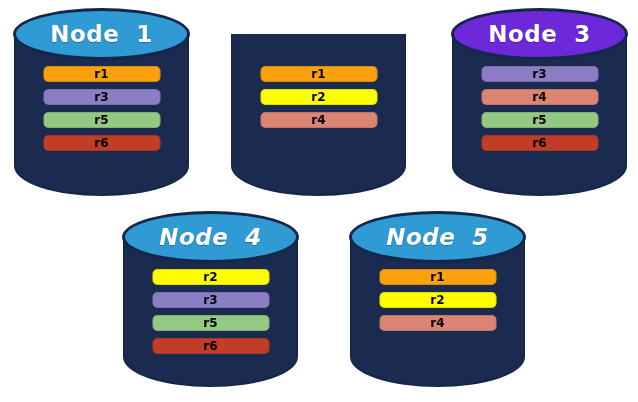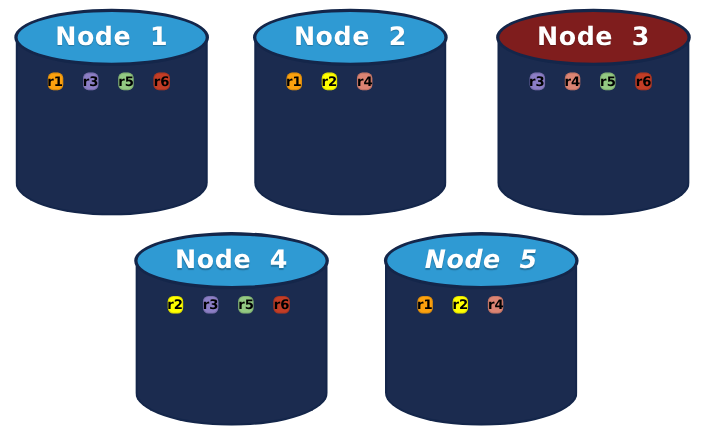--- a/index.html
+++ b/index.html
@@ -23,21 +23,21 @@
     box-sizing:border-box;
     display:flex; align-items:center; justify-content:center;
   }
   .node-title {
     color:#ffffff; font-weight:bold; font-size:23px;
     white-space:pre; letter-spacing:0.5px;
     text-shadow:0 1px 1px rgba(0,0,0,0.25);
   }
   .bars {
     position:absolute; top:58px; left:50%; transform:translateX(-50%);
-    width:117px; display:flex; flex-direction:row; gap:18px;
+    width:117px; display:flex; flex-direction:column; gap:7px;
   }
   .bar {
     height:16px; border-radius:5px;
     display:flex; align-items:center; justify-content:center;
     font-weight:bold; font-size:12px; color:#000000; line-height:16px;
     box-shadow:inset 0 0 0 1px rgba(0,0,0,0.12);
   }
 </style>
 </head>
 <body style="background: rgb(255, 255, 255);">
@@ -50,46 +50,43 @@
   <div class="bars">
     <div class="bar" style="background: rgb(252, 161, 14); color: rgb(0, 0, 0);">r1</div>
     <div class="bar" style="background: rgb(139, 126, 197); color: rgb(0, 0, 0);">r3</div>
     <div class="bar" style="background: rgb(147, 201, 130); color: rgb(0, 0, 0);">r5</div>
     <div class="bar" style="background: rgb(194, 61, 38); color: rgb(0, 0, 0);">r6</div>
   </div>
 </div>
 
 <div class="node row-top" style="left:230px; top:8px;">
   <div class="can-body" style="background: rgb(27, 43, 79); border-color: rgb(20, 38, 74);"></div>
-  <div class="can-top" style="background: rgb(47, 154, 211); border-color: rgb(20, 38, 74);">
-    <span class="node-title" style="color: rgb(255, 255, 255);">Node  2</span>
-  </div>
   <div class="bars">
     <div class="bar" style="background: rgb(252, 161, 14); color: rgb(0, 0, 0);">r1</div>
     <div class="bar" style="background: rgb(255, 255, 0); color: rgb(0, 0, 0);">r2</div>
     <div class="bar" style="background: rgb(220, 132, 115); color: rgb(0, 0, 0);">r4</div>
   </div>
 </div>
 
 <div class="node row-top" style="left:451px; top:8px;">
   <div class="can-body" style="background: rgb(27, 43, 79); border-color: rgb(20, 38, 74);"></div>
-  <div class="can-top" style="background: #7f1d1d; border-color: rgb(20, 38, 74); text-align: right;">
+  <div class="can-top" style="background: #6d28d9; border-color: rgb(20, 38, 74); text-align: right;">
     <span class="node-title" style="color: rgb(255, 255, 255);">Node  3</span>
   </div>
   <div class="bars">
     <div class="bar" style="background: rgb(139, 126, 197); color: rgb(0, 0, 0);">r3</div>
     <div class="bar" style="background: rgb(220, 132, 115); color: rgb(0, 0, 0);">r4</div>
     <div class="bar" style="background: rgb(147, 201, 130); color: rgb(0, 0, 0);">r5</div>
     <div class="bar" style="background: rgb(194, 61, 38); color: rgb(0, 0, 0);">r6</div>
   </div>
 </div>
 
 <div class="node row-bottom" style="left:122px; top:211px;">
   <div class="can-body" style="background: rgb(27, 43, 79); border-color: rgb(20, 38, 74);"></div>
-  <div class="can-top" style="background: rgb(47, 154, 211); border-color: rgb(20, 38, 74);">
+  <div class="can-top" style="background: rgb(47, 154, 211); border-color: rgb(20, 38, 74); font-style: italic;">
     <span class="node-title" style="color: rgb(255, 255, 255);">Node  4</span>
   </div>
   <div class="bars">
     <div class="bar" style="background: rgb(255, 255, 0); color: rgb(0, 0, 0);">r2</div>
     <div class="bar" style="background: rgb(139, 126, 197); color: rgb(0, 0, 0);">r3</div>
     <div class="bar" style="background: rgb(147, 201, 130); color: rgb(0, 0, 0);">r5</div>
     <div class="bar" style="background: rgb(194, 61, 38); color: rgb(0, 0, 0);">r6</div>
   </div>
 </div>
 

